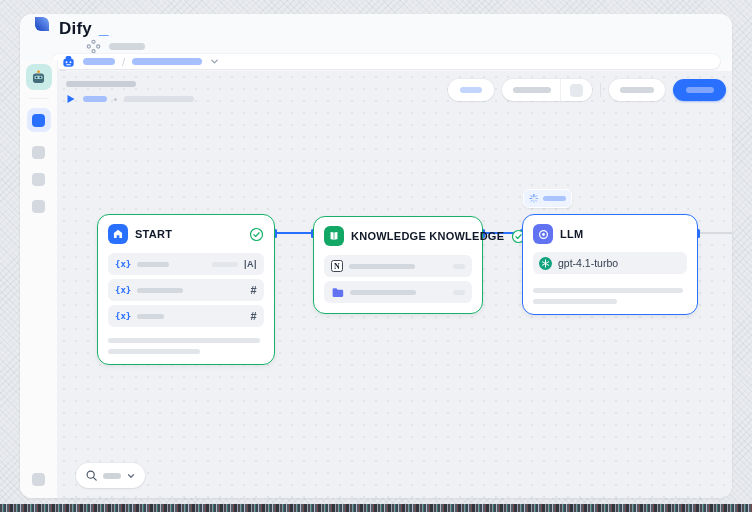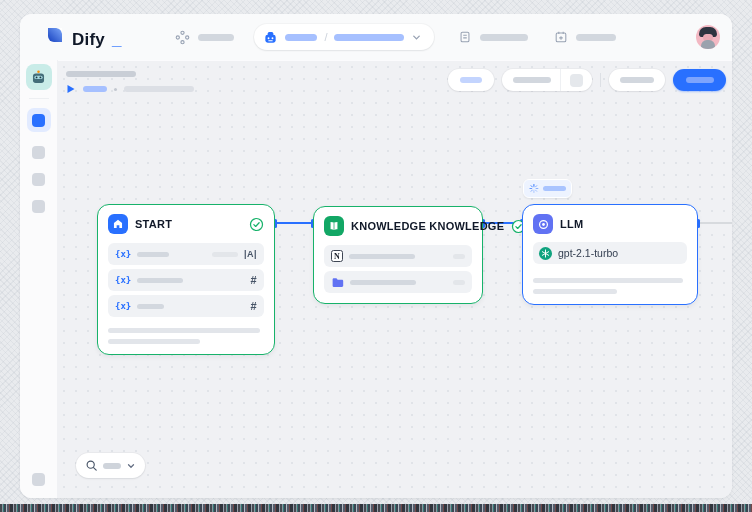--- a/index.html
+++ b/index.html
@@ -21,21 +21,21 @@
     background:
       repeating-linear-gradient(90deg,#2a2e35 0 2px,#7b8794 2px 3px,#14645c 3px 4px,#1f2937 4px 6px,#aab2bd 6px 7px,#3a4252 7px 9px,#5c2b2b 9px 10px,#11161f 10px 13px,#8b93a1 13px 14px);
     opacity:.85;
   }
   .window{
     position:absolute; left:20px; top:14px; width:712px; height:484px;
     background:#fbfbfd; border-radius:12px; overflow:hidden; z-index:2;
     box-shadow:0 1px 3px rgba(16,24,40,.08);
   }
   
-  .hdr{ height:46px; background:#f9fafb; display:flex; align-items:center; padding:0 12px 0 25px; }
+  .hdr{ height:46px; background:#f9fafb; display:flex; padding:0 12px 0 12px;flex-direction:column; }
   .logo{ display:flex; align-items:baseline; gap:7px; }
   .logo-text{ font-size:17px; font-weight:800; color:#101828; letter-spacing:.2px; }
   .logo-accent{ color:#2970ff; font-weight:800; font-size:17px; }
   .hgroup{ display:flex; align-items:center; gap:8px; }
   .bar{ border-radius:4px; }
   .b-gray{ background:#d2d7de; height:7px; }
   .b-lgray{ background:#dcdfe5; height:6px; }
   .b-blue{ background:#a6c0ff; height:7px; }
   .b-sky{ background:#c3d4fe; height:6px; }
   .pill{
@@ -53,21 +53,21 @@
     border-right:1px solid #f0f1f4; display:flex; flex-direction:column; align-items:center; padding-top:4px;
   }
   .app-ic{ width:26px; height:26px; border-radius:8px; background:#c9ece8; display:flex; align-items:center; justify-content:center; }
   .side-div{ width:20px; height:1px; background:#edeff2; margin:8px 0 9px; }
   .side-active{ width:24px; height:24px; border-radius:7px; background:#e2ebff; display:flex; align-items:center; justify-content:center; }
   .side-active .sq{ width:13px; height:13px; border-radius:4px; background:#2970ff; }
   .side-item{ width:13px; height:13px; border-radius:4px; background:#d4d8df; margin-top:14px; }
   .side-bottom{ margin-top:auto; margin-bottom:12px; }
   
   .canvas{
-    position:absolute; left:38px; top:47px; width:674px; height:438px;
+    position:absolute; left:38px; top:57px; width:674px; height:438px;
     background:#f0f1f4;
     background-image:radial-gradient(circle, #e0e3e8 1px, transparent 1.3px);
     background-size:12px 12px;
   }
   .wf-title{ position:absolute; left:8px; top:10px; width:70px; height:6px; background:#c9ced6; border-radius:3px; }
   .run-row{ position:absolute; left:8px; top:23px; display:flex; align-items:center; gap:7px; }
   .dot-sep{ width:3px; height:3px; border-radius:50%; background:#c3c8d0; }
   .topbtns{ position:absolute; right:6px; top:8px; display:flex; align-items:center; gap:8px; }
   .tbtn{ height:22px; border-radius:11px; background:#fff; display:flex; align-items:center; justify-content:center;
          box-shadow:0 1px 2px rgba(16,24,40,.06), 0 0 0 1px rgba(16,24,40,.03); }
@@ -343,21 +343,21 @@
             </svg>
         </div>
         <span class="n-title">LLM</span>
       </div>
       <div class="model-row">
         <div class="openai">
           <svg width="9" height="9" viewBox="0 0 12 12" stroke="#fff" stroke-width="1.3" stroke-linecap="round">
               <path d="M6 1.2v9.6M1.8 3.6l8.4 4.8M1.8 8.4l8.4-4.8"></path>
             </svg>
         </div>
-        <span class="model-name">gpt-2.1-turbo</span>
+        <span class="model-name">gpt-4.1-turbo</span>
       </div>
       <div class="desc" style="margin-top:14px">
         <div class="l1" style="width:150px"></div>
         <div class="l2" style="width:84px"></div>
       </div>
     </div>
 
     <div class="zoomctl">
       <svg width="13" height="13" viewBox="0 0 16 16" fill="none" stroke="#475467" stroke-width="1.4" stroke-linecap="round">
         <circle cx="7" cy="7" r="4.4"></circle>

